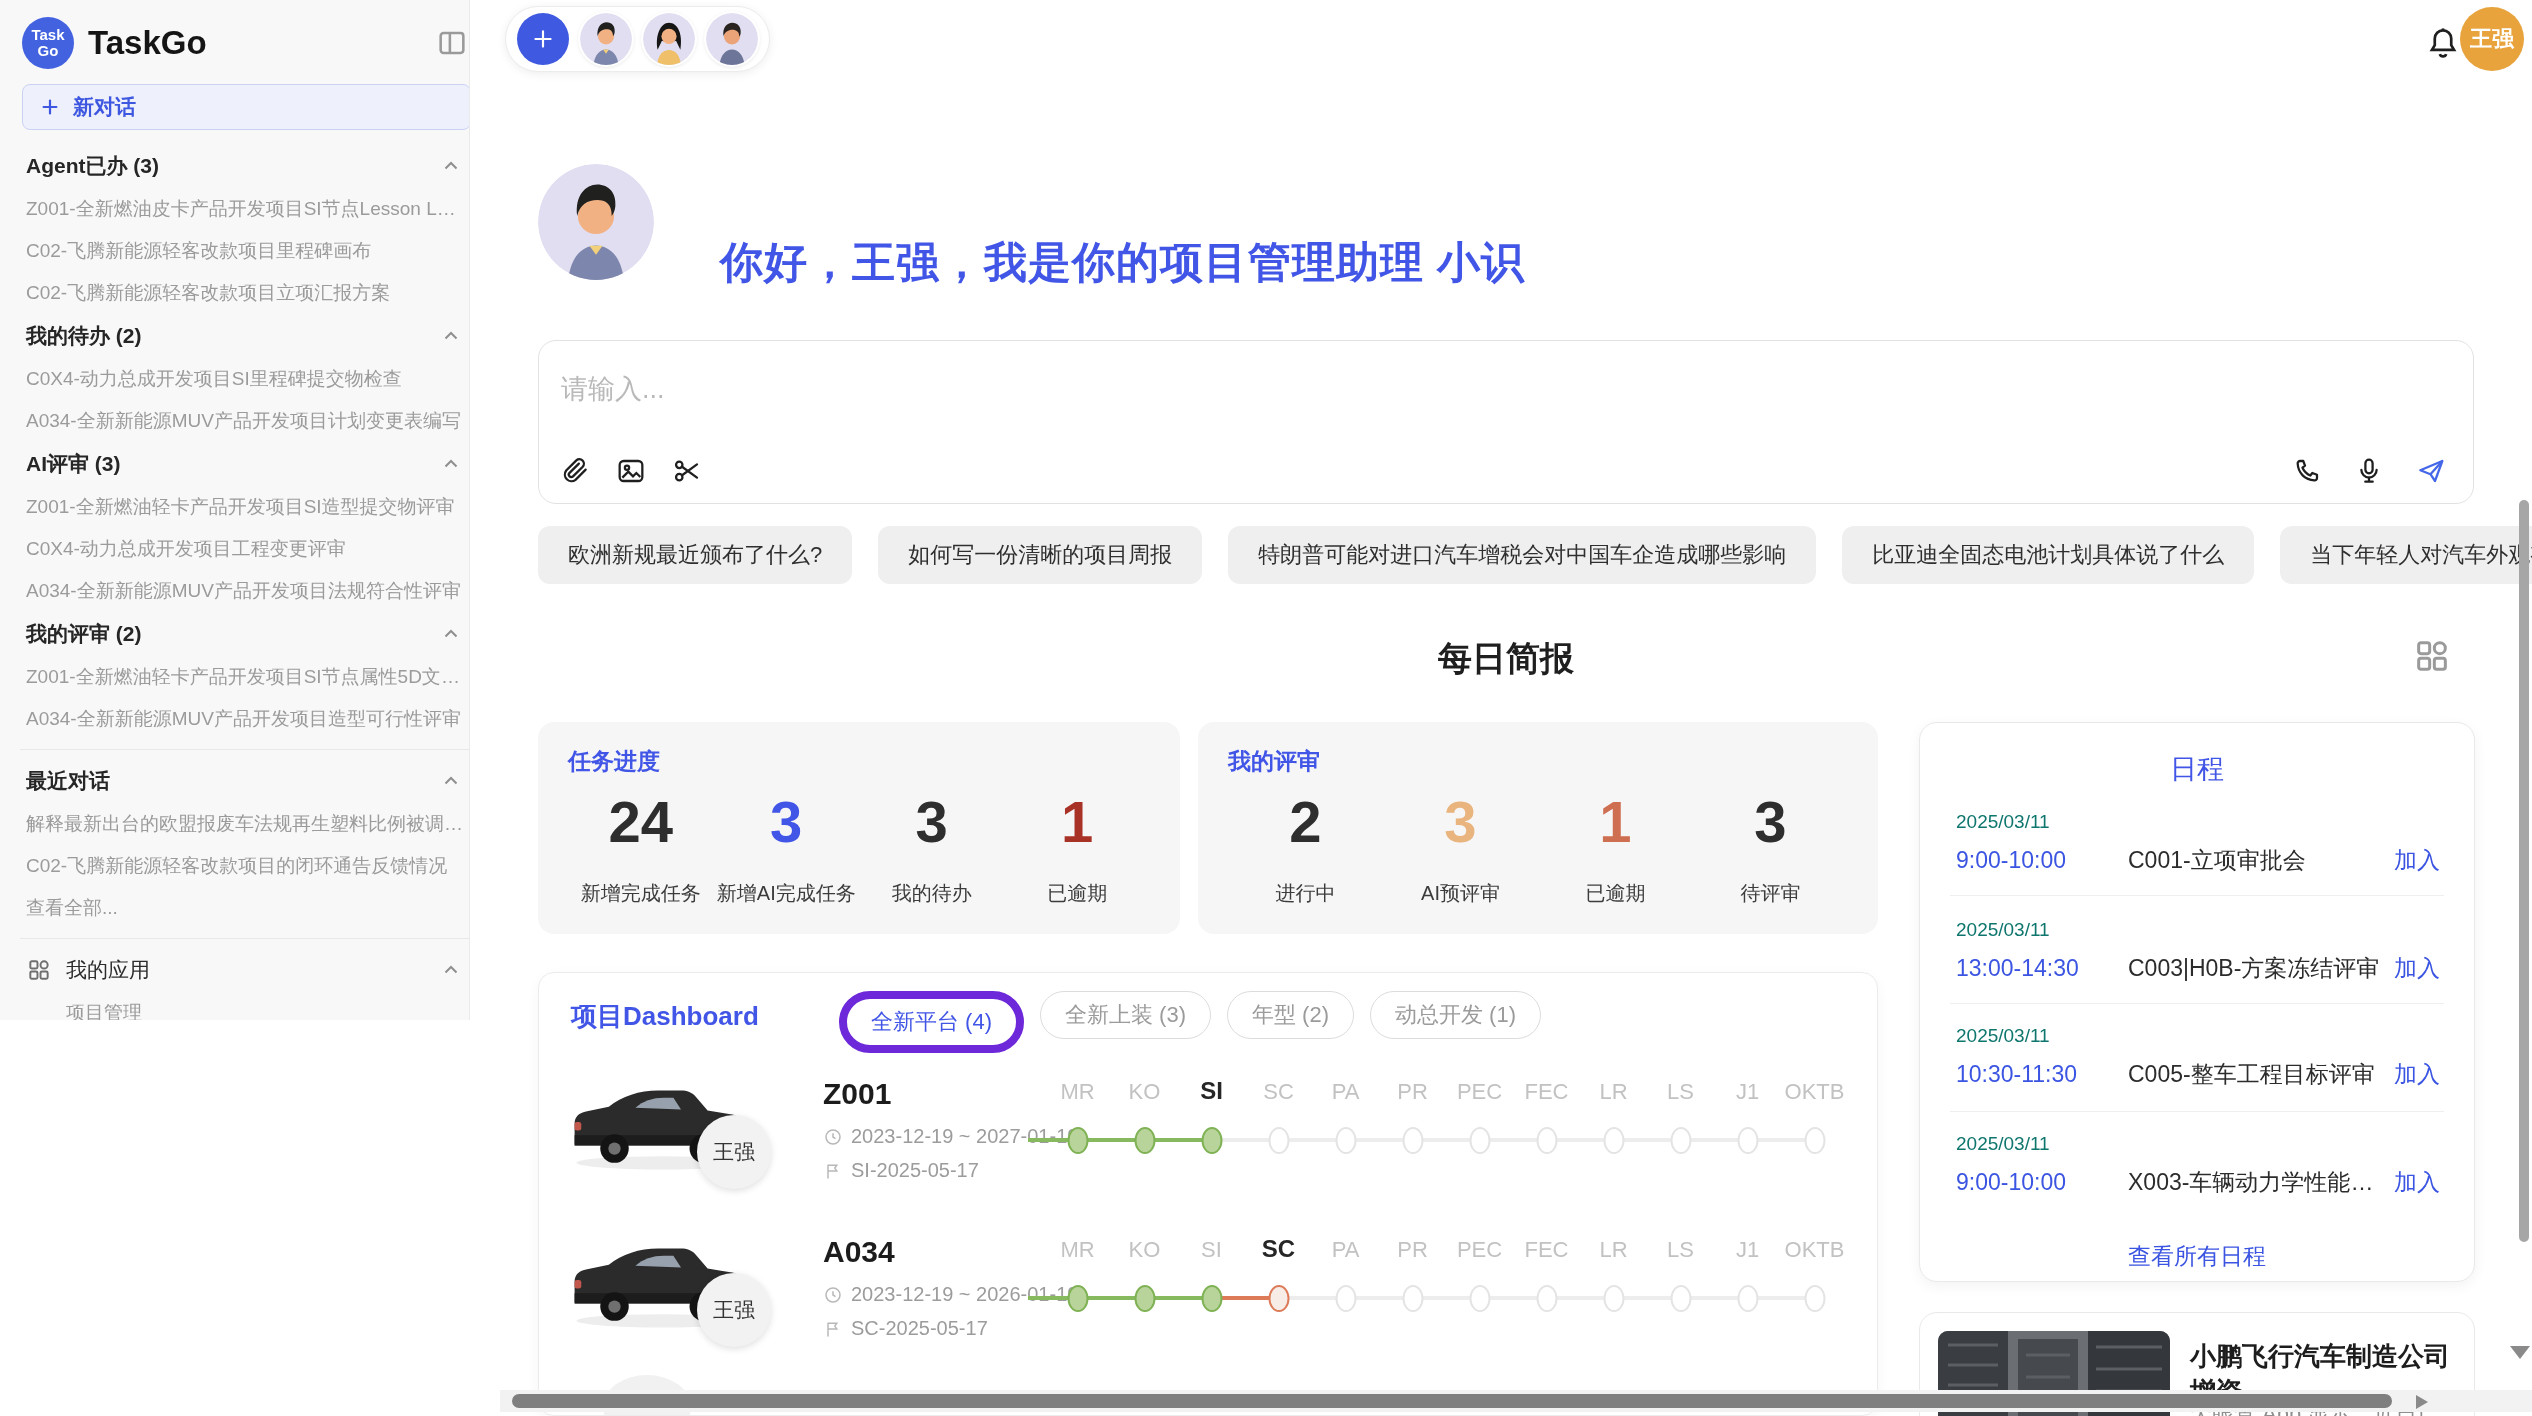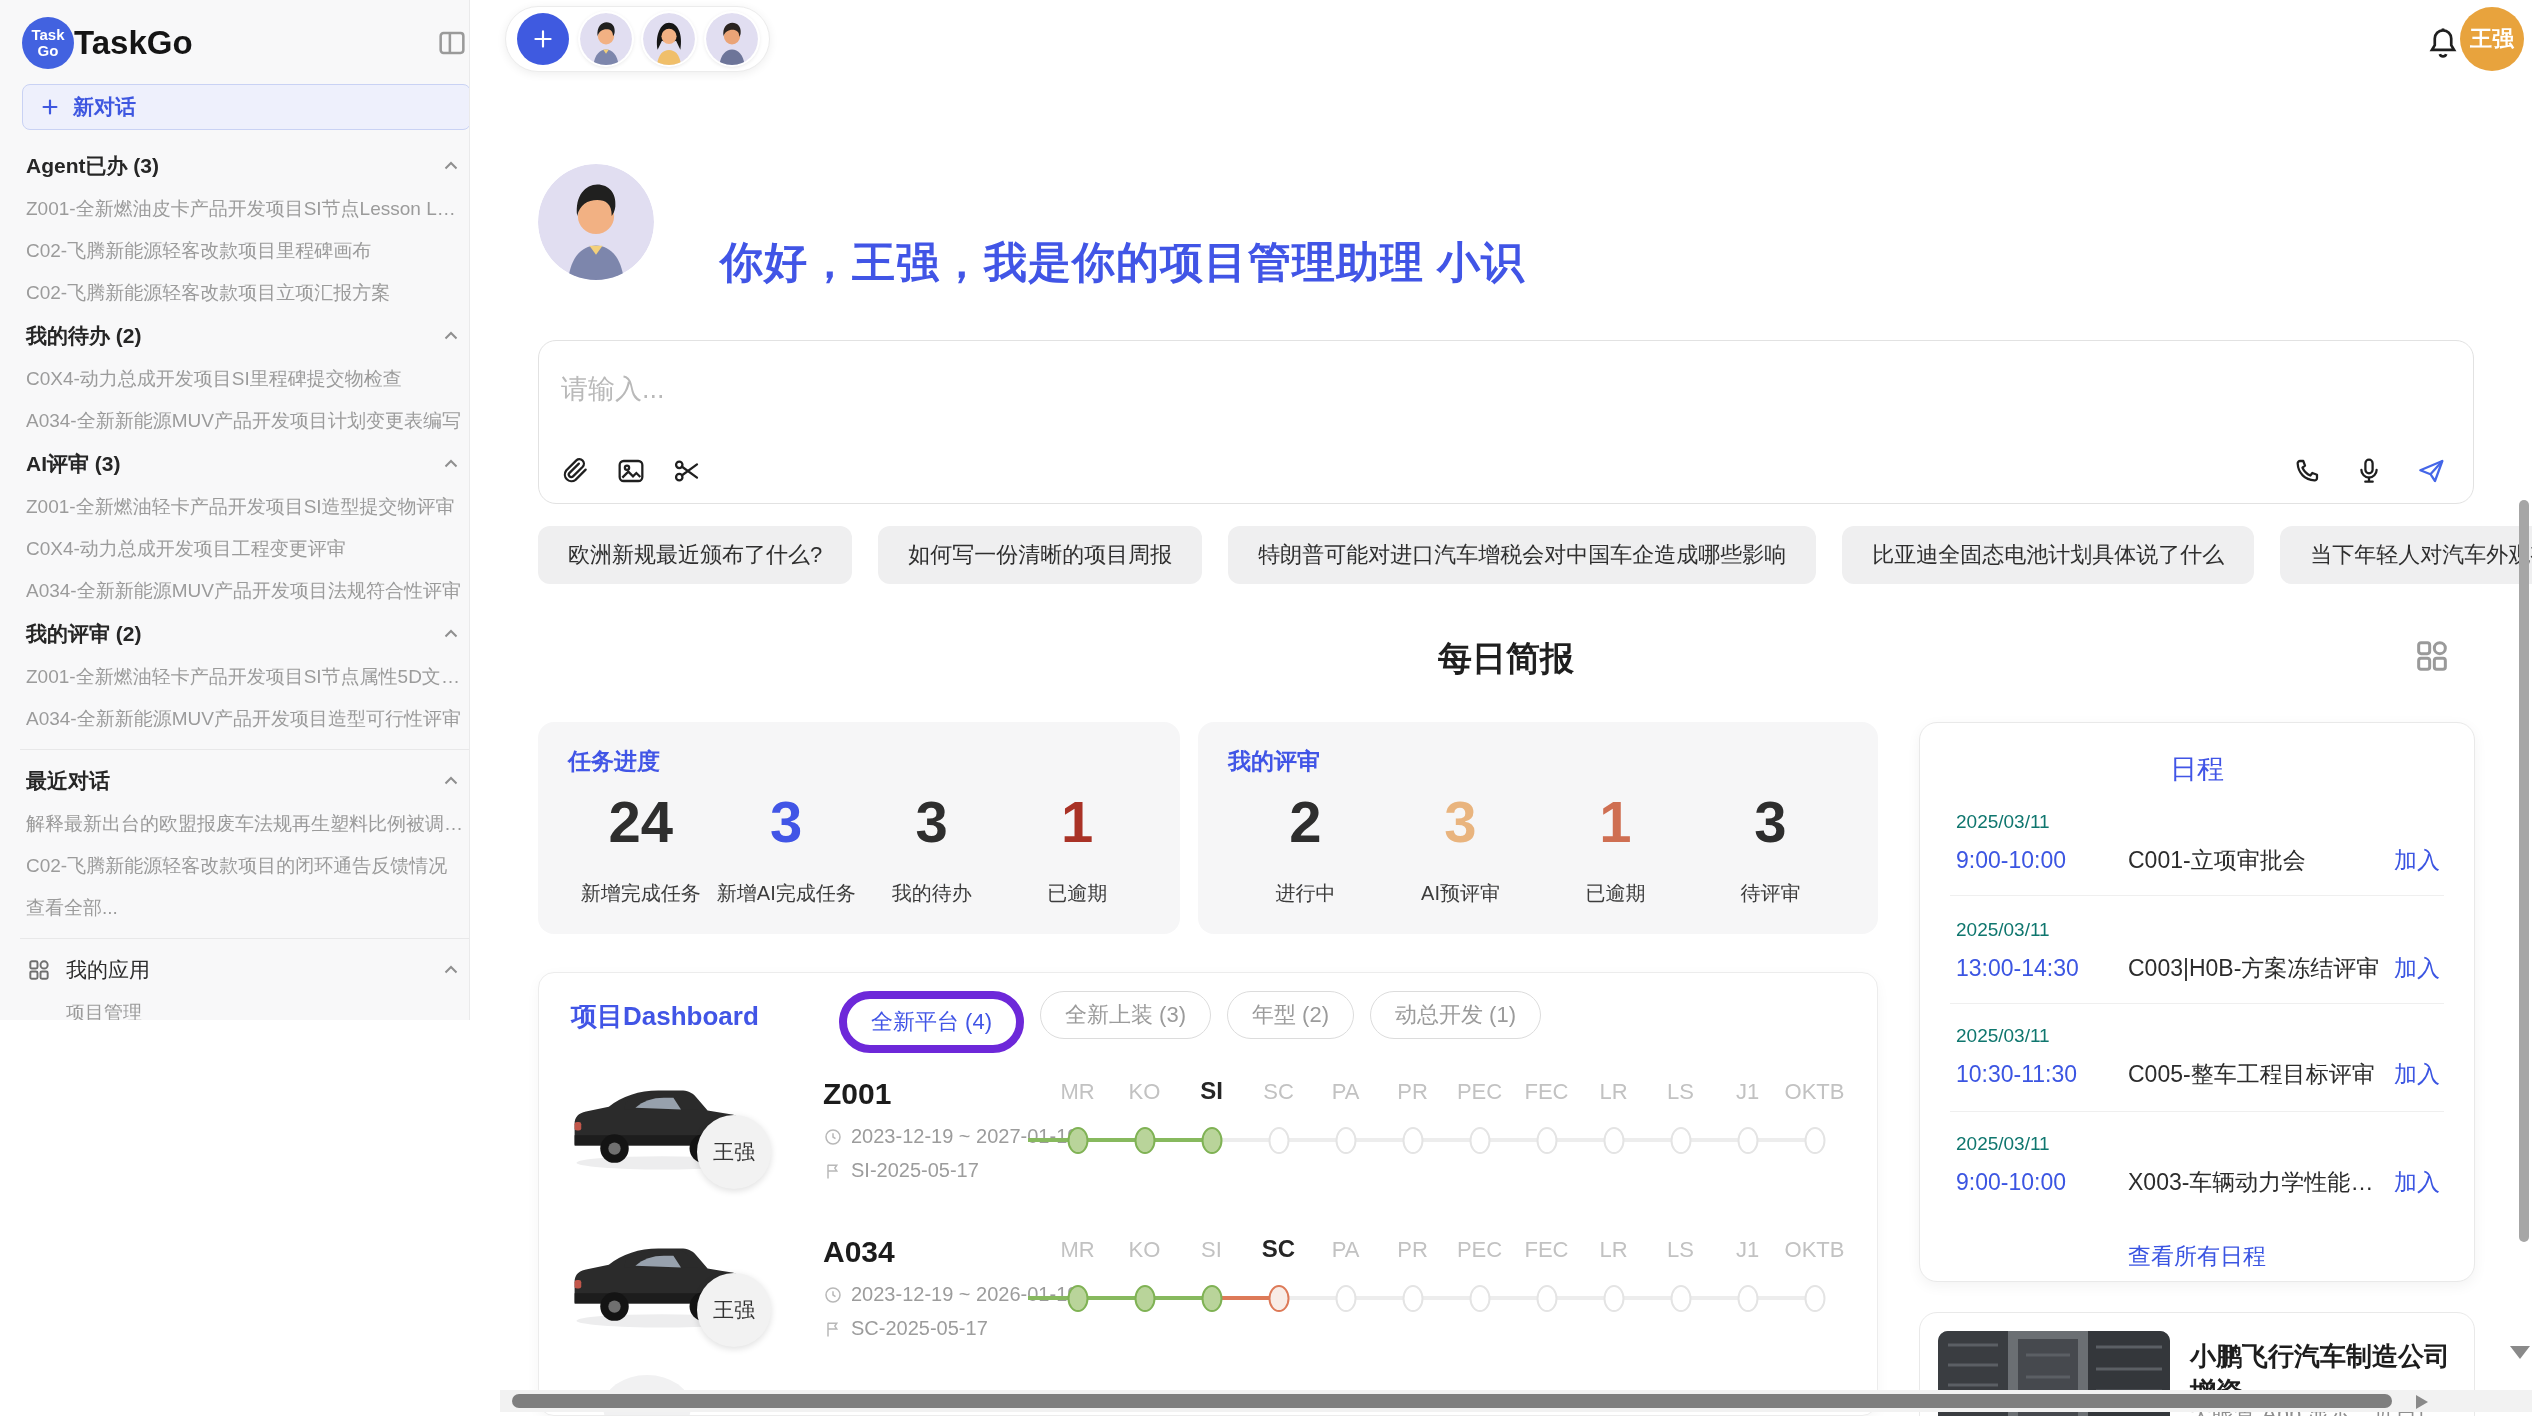--- a/index.html
+++ b/index.html
@@ -5,21 +5,21 @@
   html,body{margin:0;padding:0;background:#fff;}
   #app{position:relative;width:2532px;height:1416px;background:#fff;overflow:hidden;
        font-family:"Liberation Sans","DejaVu Sans",sans-serif;color:#222;}
 
   
   .sidebar{position:absolute;left:0;top:0;width:470px;height:1020px;background:#f8f8f9;
            border-right:1px solid #eaeaeb;box-sizing:border-box;padding:14px 0 0 20px;overflow:hidden;}
   .sb-head{display:flex;align-items:center;height:58px;padding-left:2px;}
   .logo{width:52px;height:52px;border-radius:50%;background:#4262e0;color:#fff;display:flex;
         flex-direction:column;align-items:center;justify-content:center;font-size:15px;font-weight:700;line-height:1.08;flex:none;}
-  .app-title{font-size:33px;font-weight:700;margin-left:0;color:#151515;flex:1;}
+  .app-title{font-size:33px;font-weight:700;margin-left:14px;color:#151515;flex:1;}
   .collapse-btn{width:34px;height:34px;color:#9a9a9a;background:none;border:none;padding:0;cursor:pointer;}
   .new-chat{margin:12px 2px 14px;display:flex;align-items:center;gap:12px;width:100%;height:46px;
             background:#eef0fc;border:1px solid #c9d2f4;border-radius:8px;color:#3e57e0;font-size:21px;
             font-weight:600;padding:0 0 0 16px;box-sizing:border-box;cursor:pointer;font-family:inherit;}
   .new-chat .plus-ic{width:22px;height:22px;}
   .sb-section-head{display:flex;align-items:center;height:44px;font-size:21px;font-weight:700;color:#262626;padding:0 6px;}
   .sb-section-head .sp{flex:1;}
   .chev{width:24px;height:24px;color:#8f8f8f;flex:none;}
   .sb-item{height:42px;line-height:42px;font-size:19px;color:#9b9b9b;padding:0 6px;white-space:nowrap;
            overflow:hidden;text-overflow:ellipsis;cursor:pointer;}

